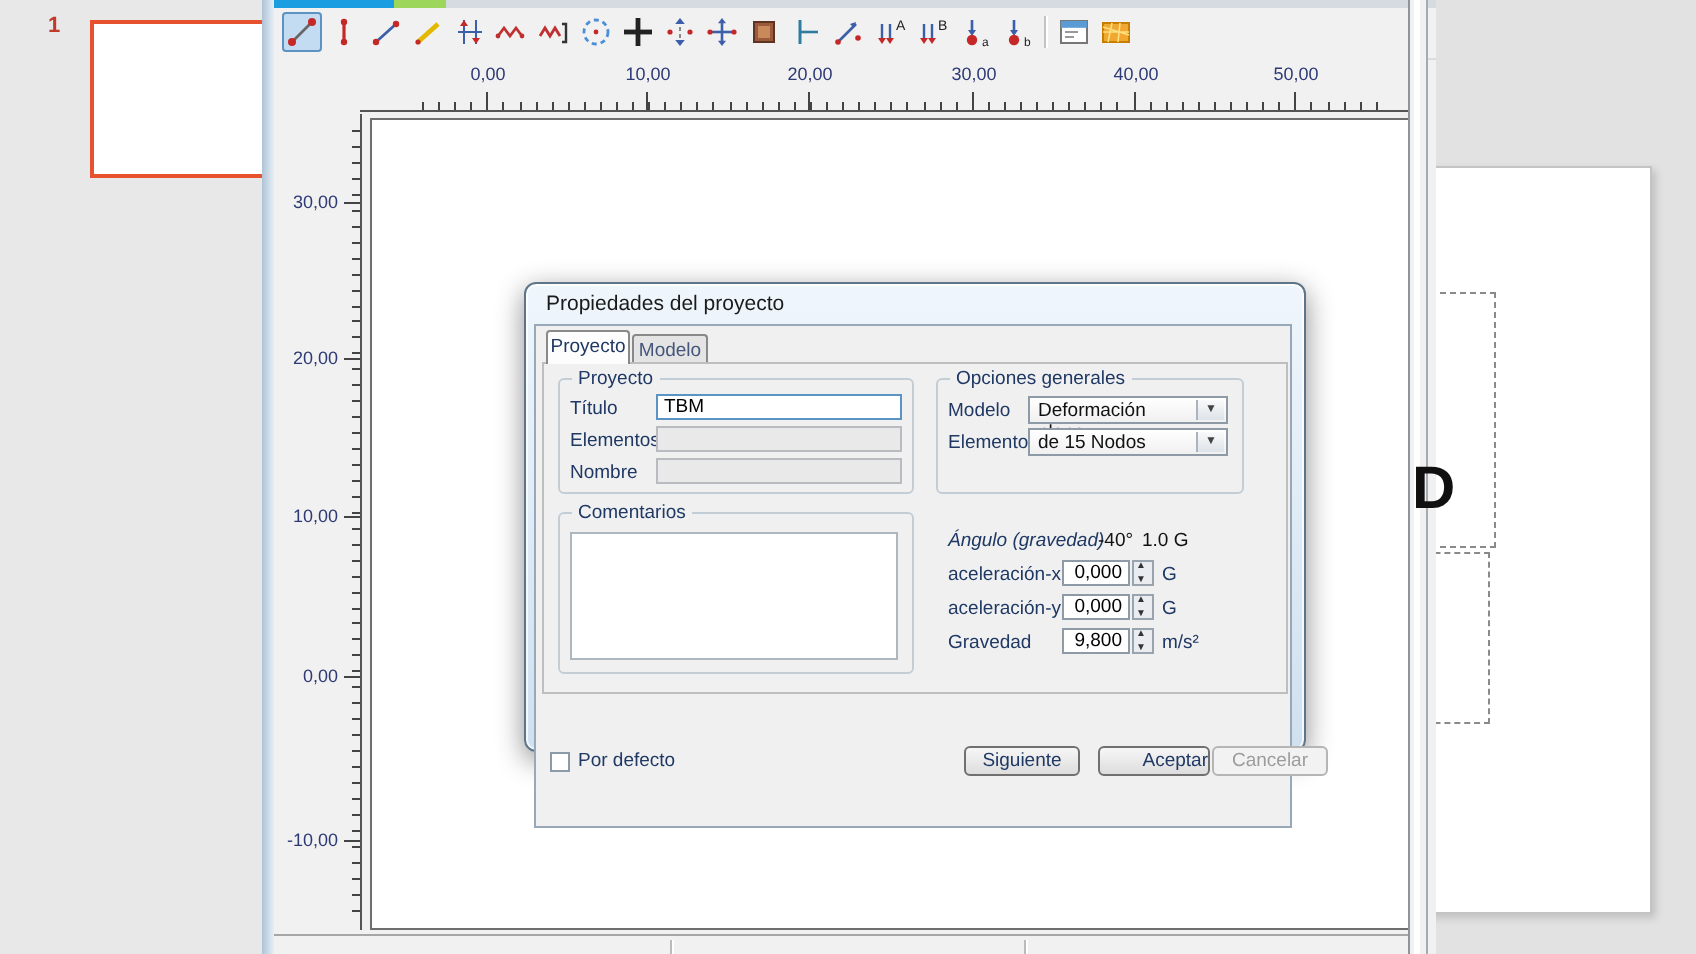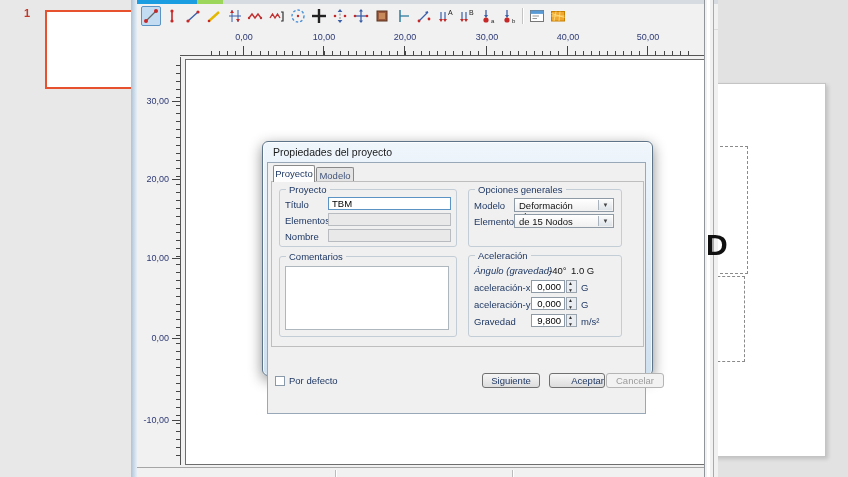--- a/index.html
+++ b/index.html
@@ -437,23 +437,20 @@
       <div class="select" style="left:246px;top:35px;width:100px;">
         <span>Deformación plana</span>
         <span class="arrow">▼</span>
       </div>
       <div class="flabel" style="left:206px;top:53px;">Elementos</div>
       <div class="select" style="left:246px;top:51px;width:100px;">
         <span>de 15 Nodos</span>
         <span class="arrow">▼</span>
       </div>
 
-      <div class="group" style="left:200px;top:92px;width:152px;height:80px;">
-        <div class="gtitle">Aceleración</div>
-      </div>
       <div class="flabel" style="left:206px;top:102px;font-style:italic;">Ángulo (gravedad)</div>
       <div class="fval" style="left:281px;top:102px;">-40°</div>
       <div class="fval" style="left:303px;top:102px;">1.0 G</div>
 
       <div class="flabel" style="left:206px;top:119px;">aceleración-x</div>
       <input class="spininput" style="left: 263px; top: 117px;" value="0,000">
       <div class="spinner" style="left:298px;top:117px;"></div>
       <div class="unit" style="left:313px;top:119px;">G</div>
 
       <div class="flabel" style="left:206px;top:136px;">aceleración-y</div>

